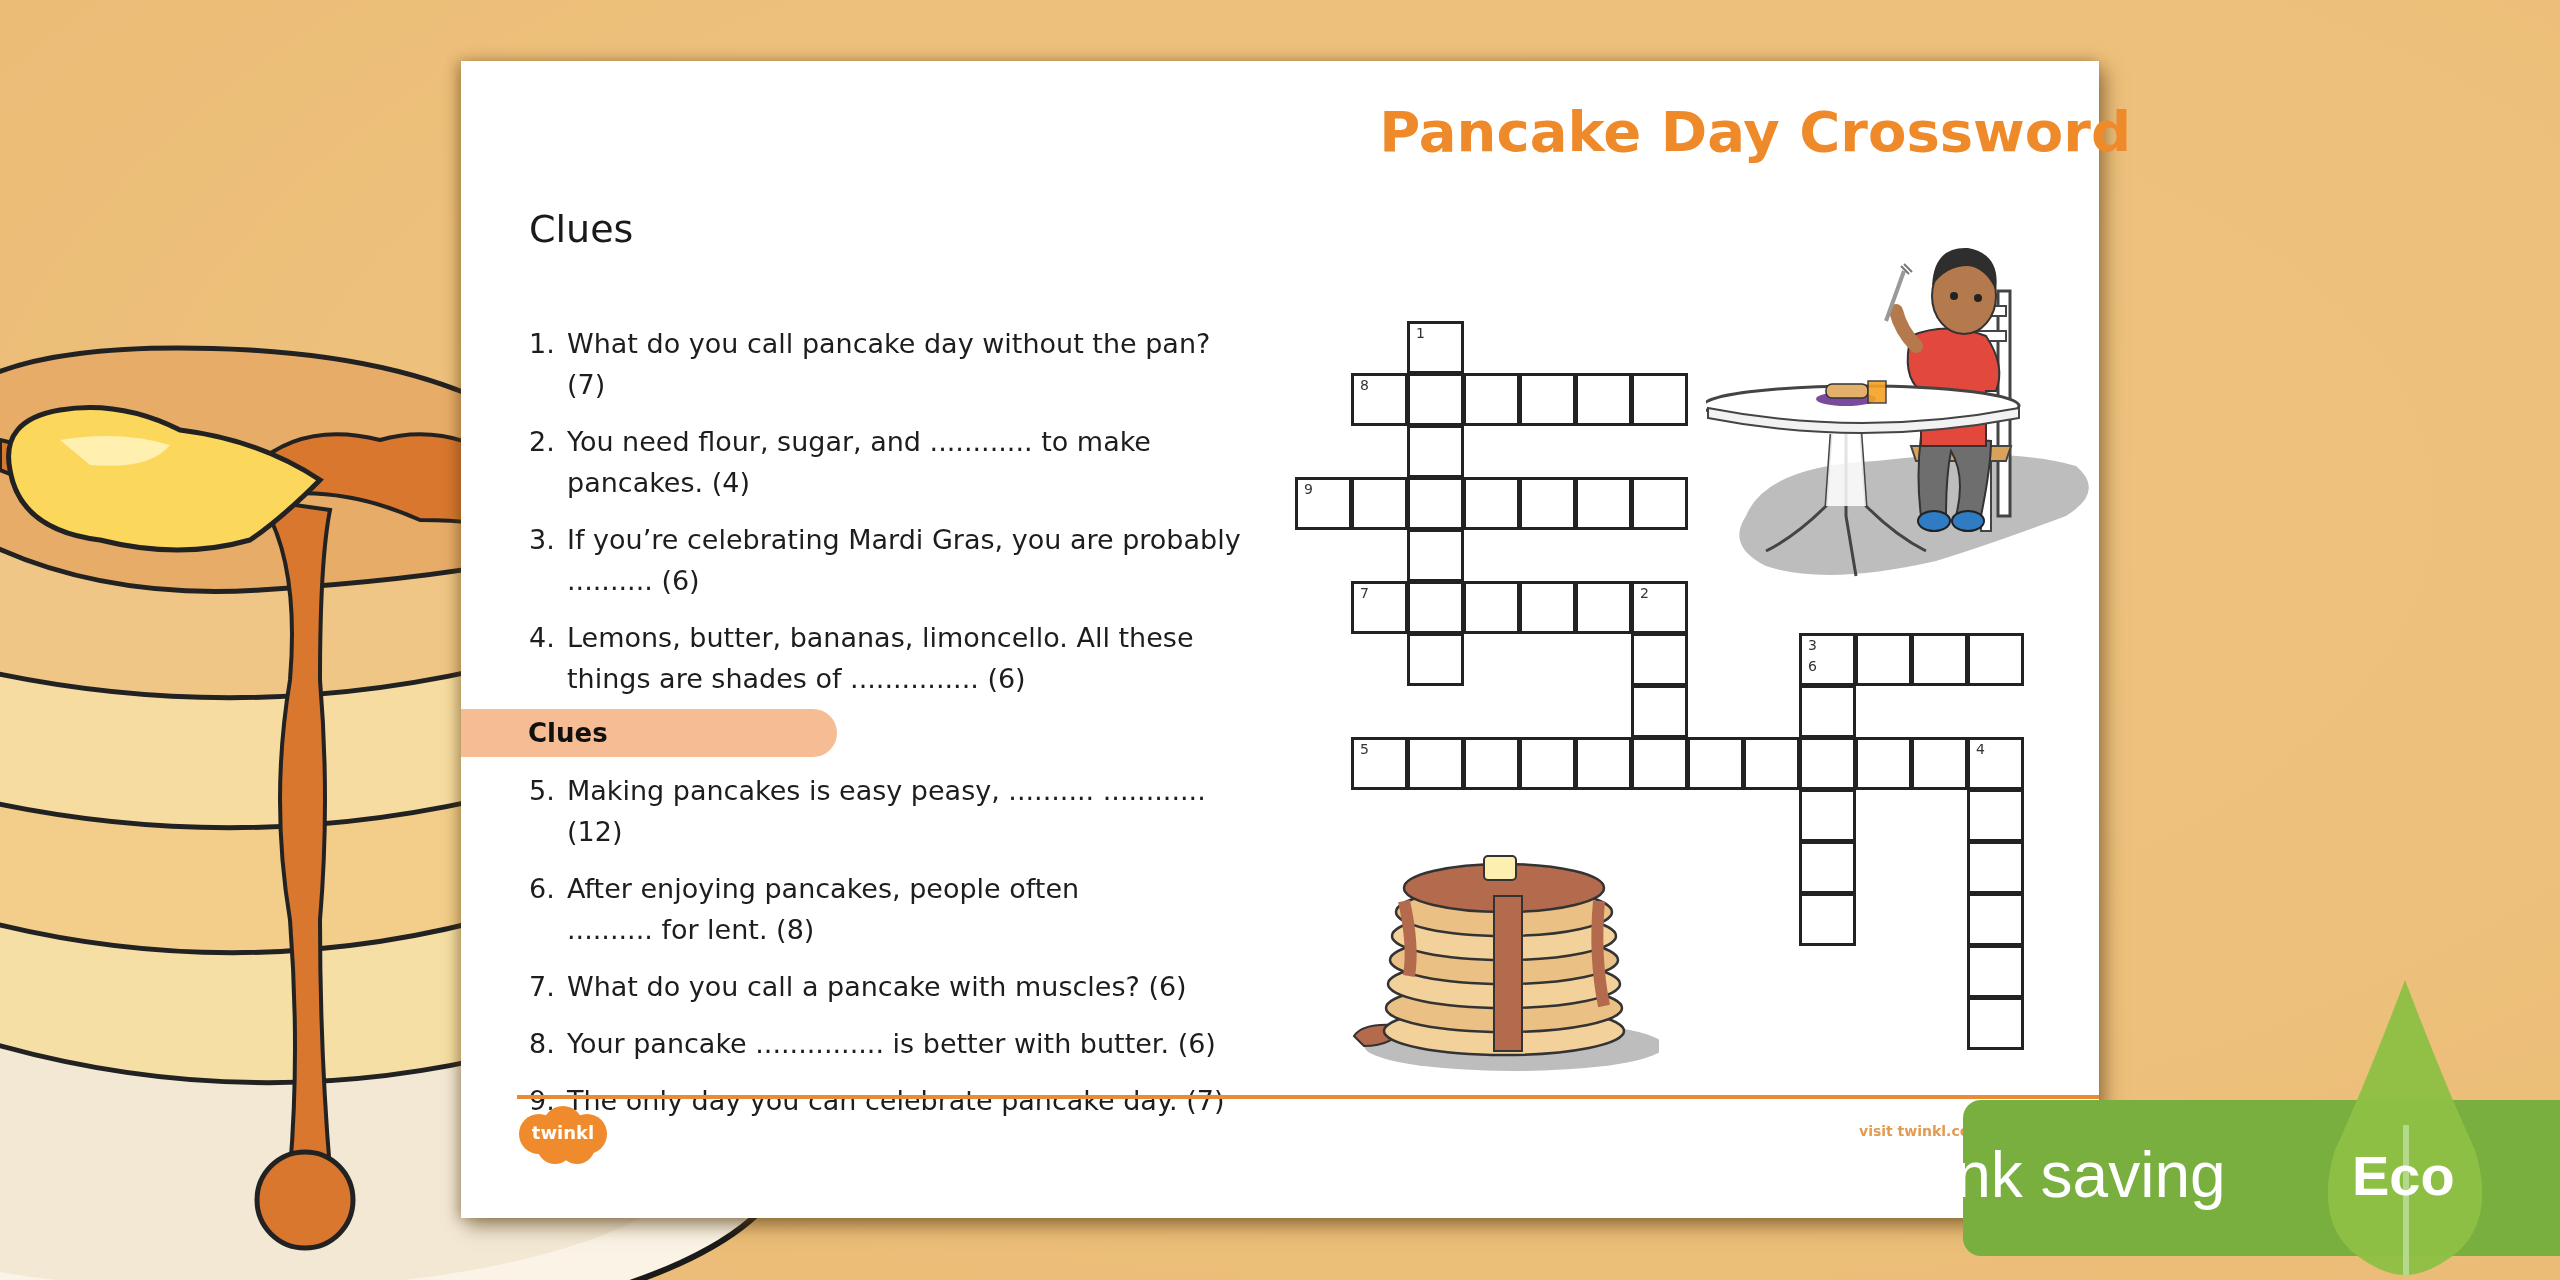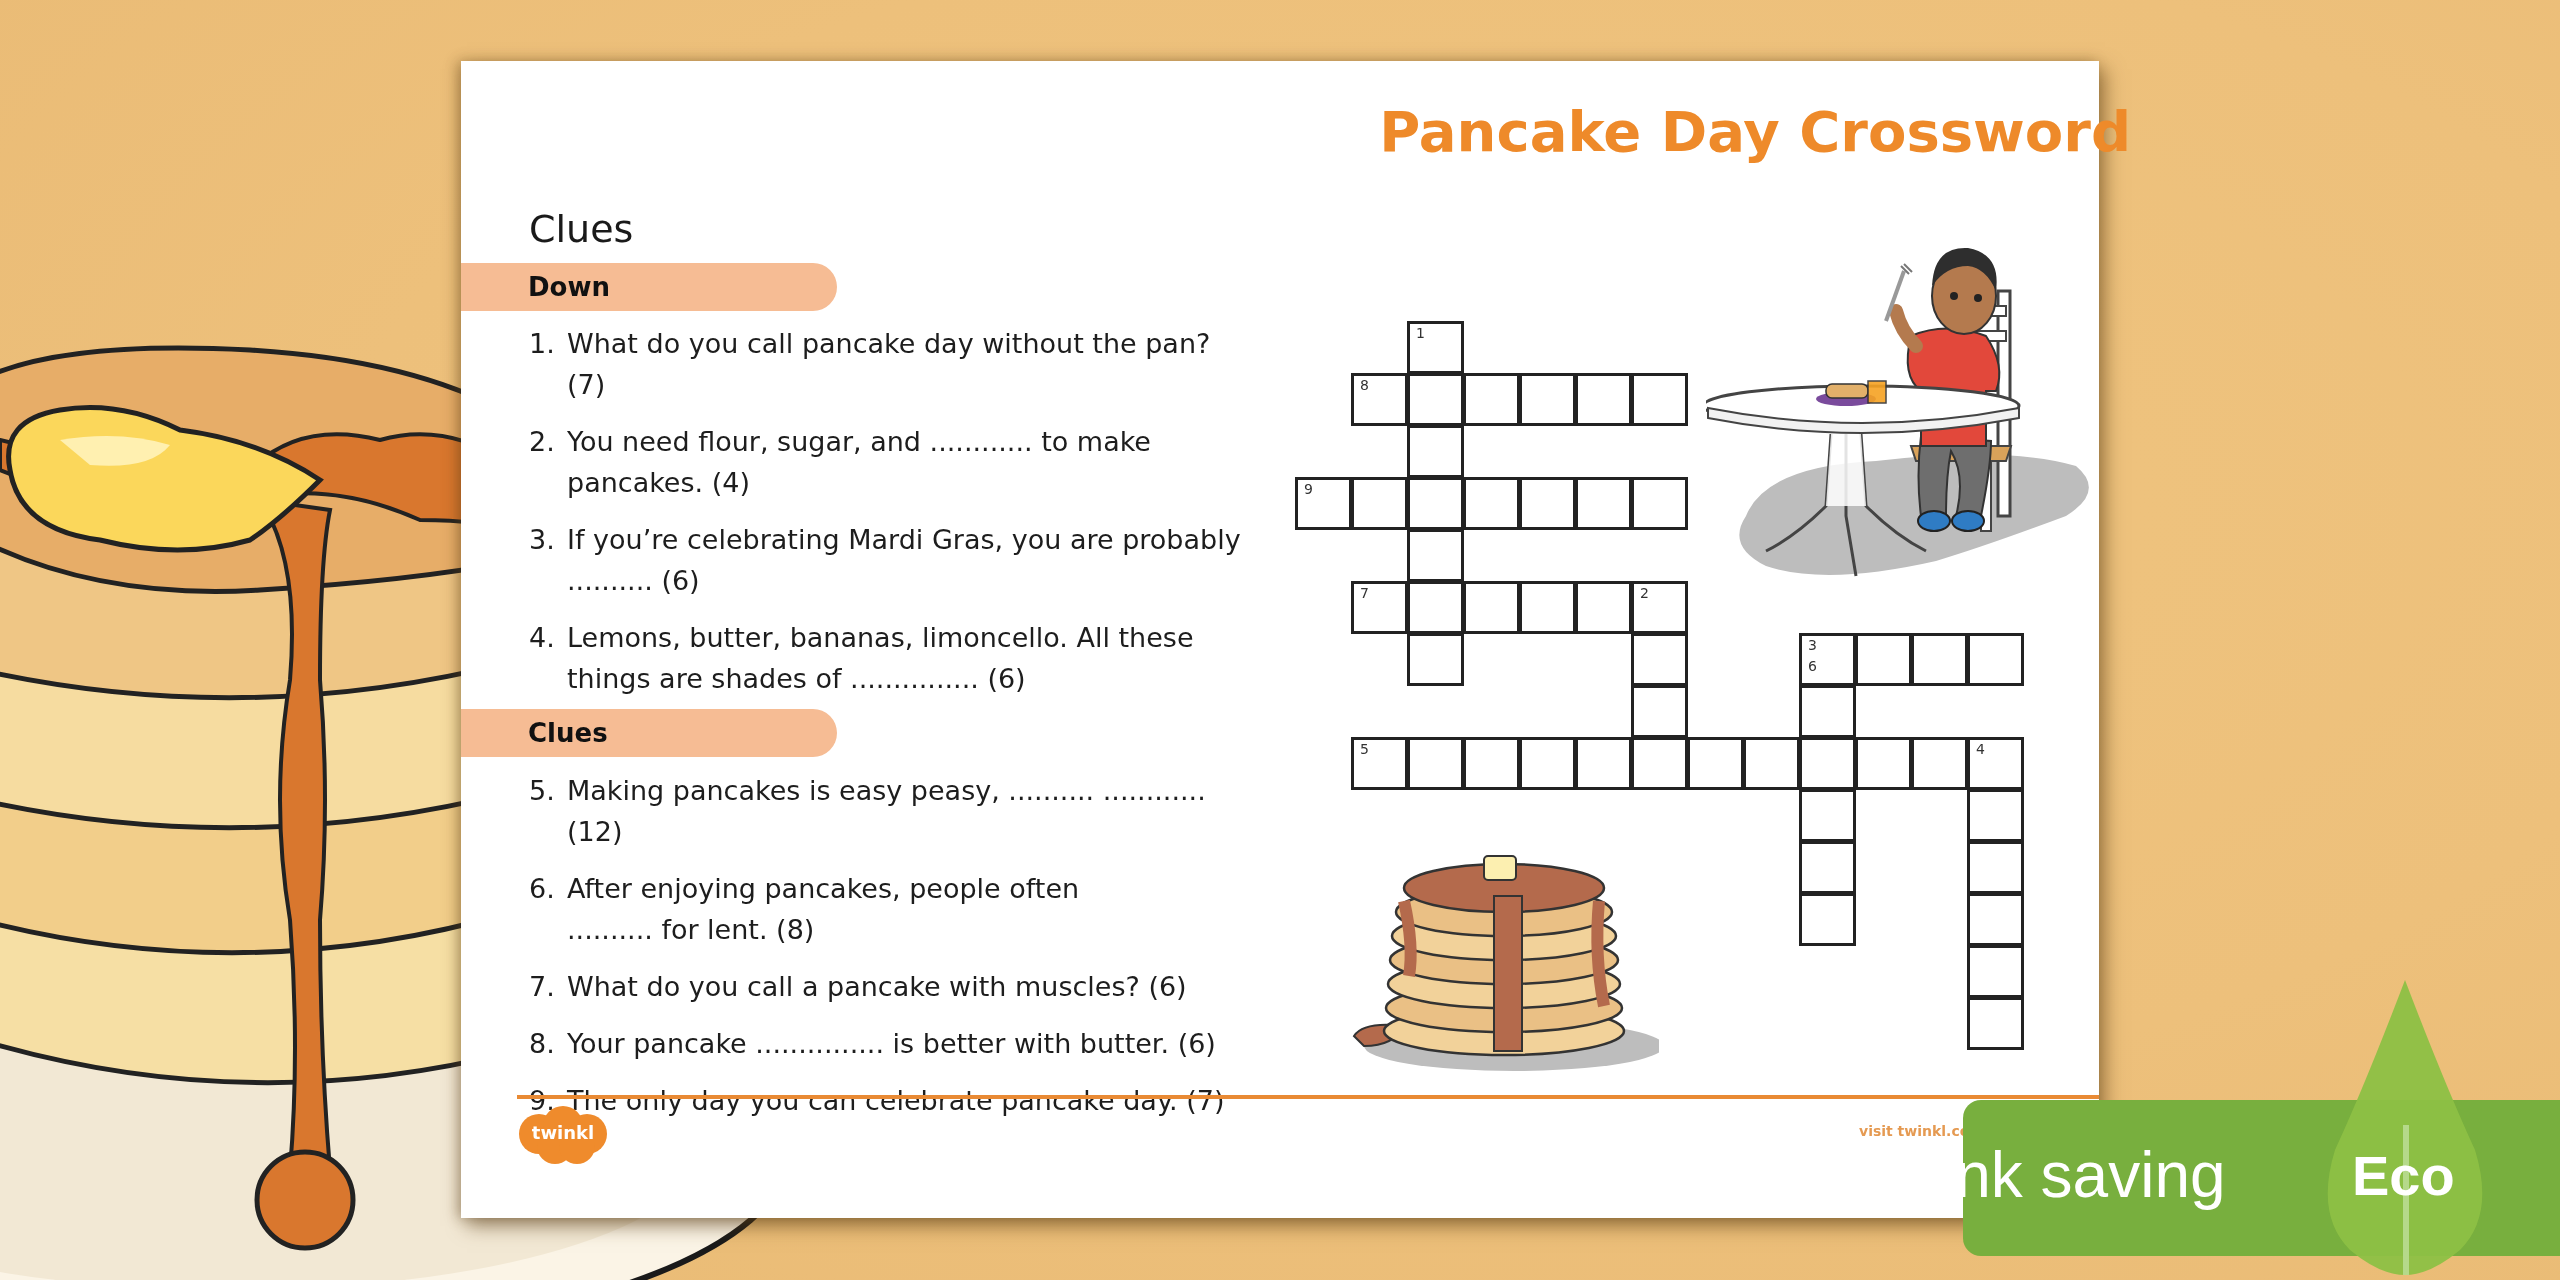--- a/index.html
+++ b/index.html
@@ -123,23 +123,20 @@
 
   <path d="M10 470 Q 0 420 60 410 Q 120 400 180 430 Q 260 440 320 480 Q 280 520 250 540 Q 180 560 100 540 Q 20 530 10 470 Z" fill="#FBD75B" stroke="#222" stroke-width="5"></path>
   <path d="M60 440 Q 120 430 170 445 Q 150 470 90 465 Z" fill="#FFF0B0"></path>
 </svg>
 
 <div class="paper">
 
   <div class="title">Pancake Day Crossword</div>
   <div class="clues-heading">Clues</div>
 
-  <div class="band band-down">
-    <span>Down</span>
-  </div>
   <div class="clue-list down">
     <div class="clue">
       <span class="num">1.</span>
       <span class="txt">What do you call pancake day without the pan? (7)</span>
     </div>
     <div class="clue">
       <span class="num">2.</span>
       <span class="txt">You need flour, sugar, and ............ to make pancakes. (4)</span>
     </div>
     <div class="clue">

